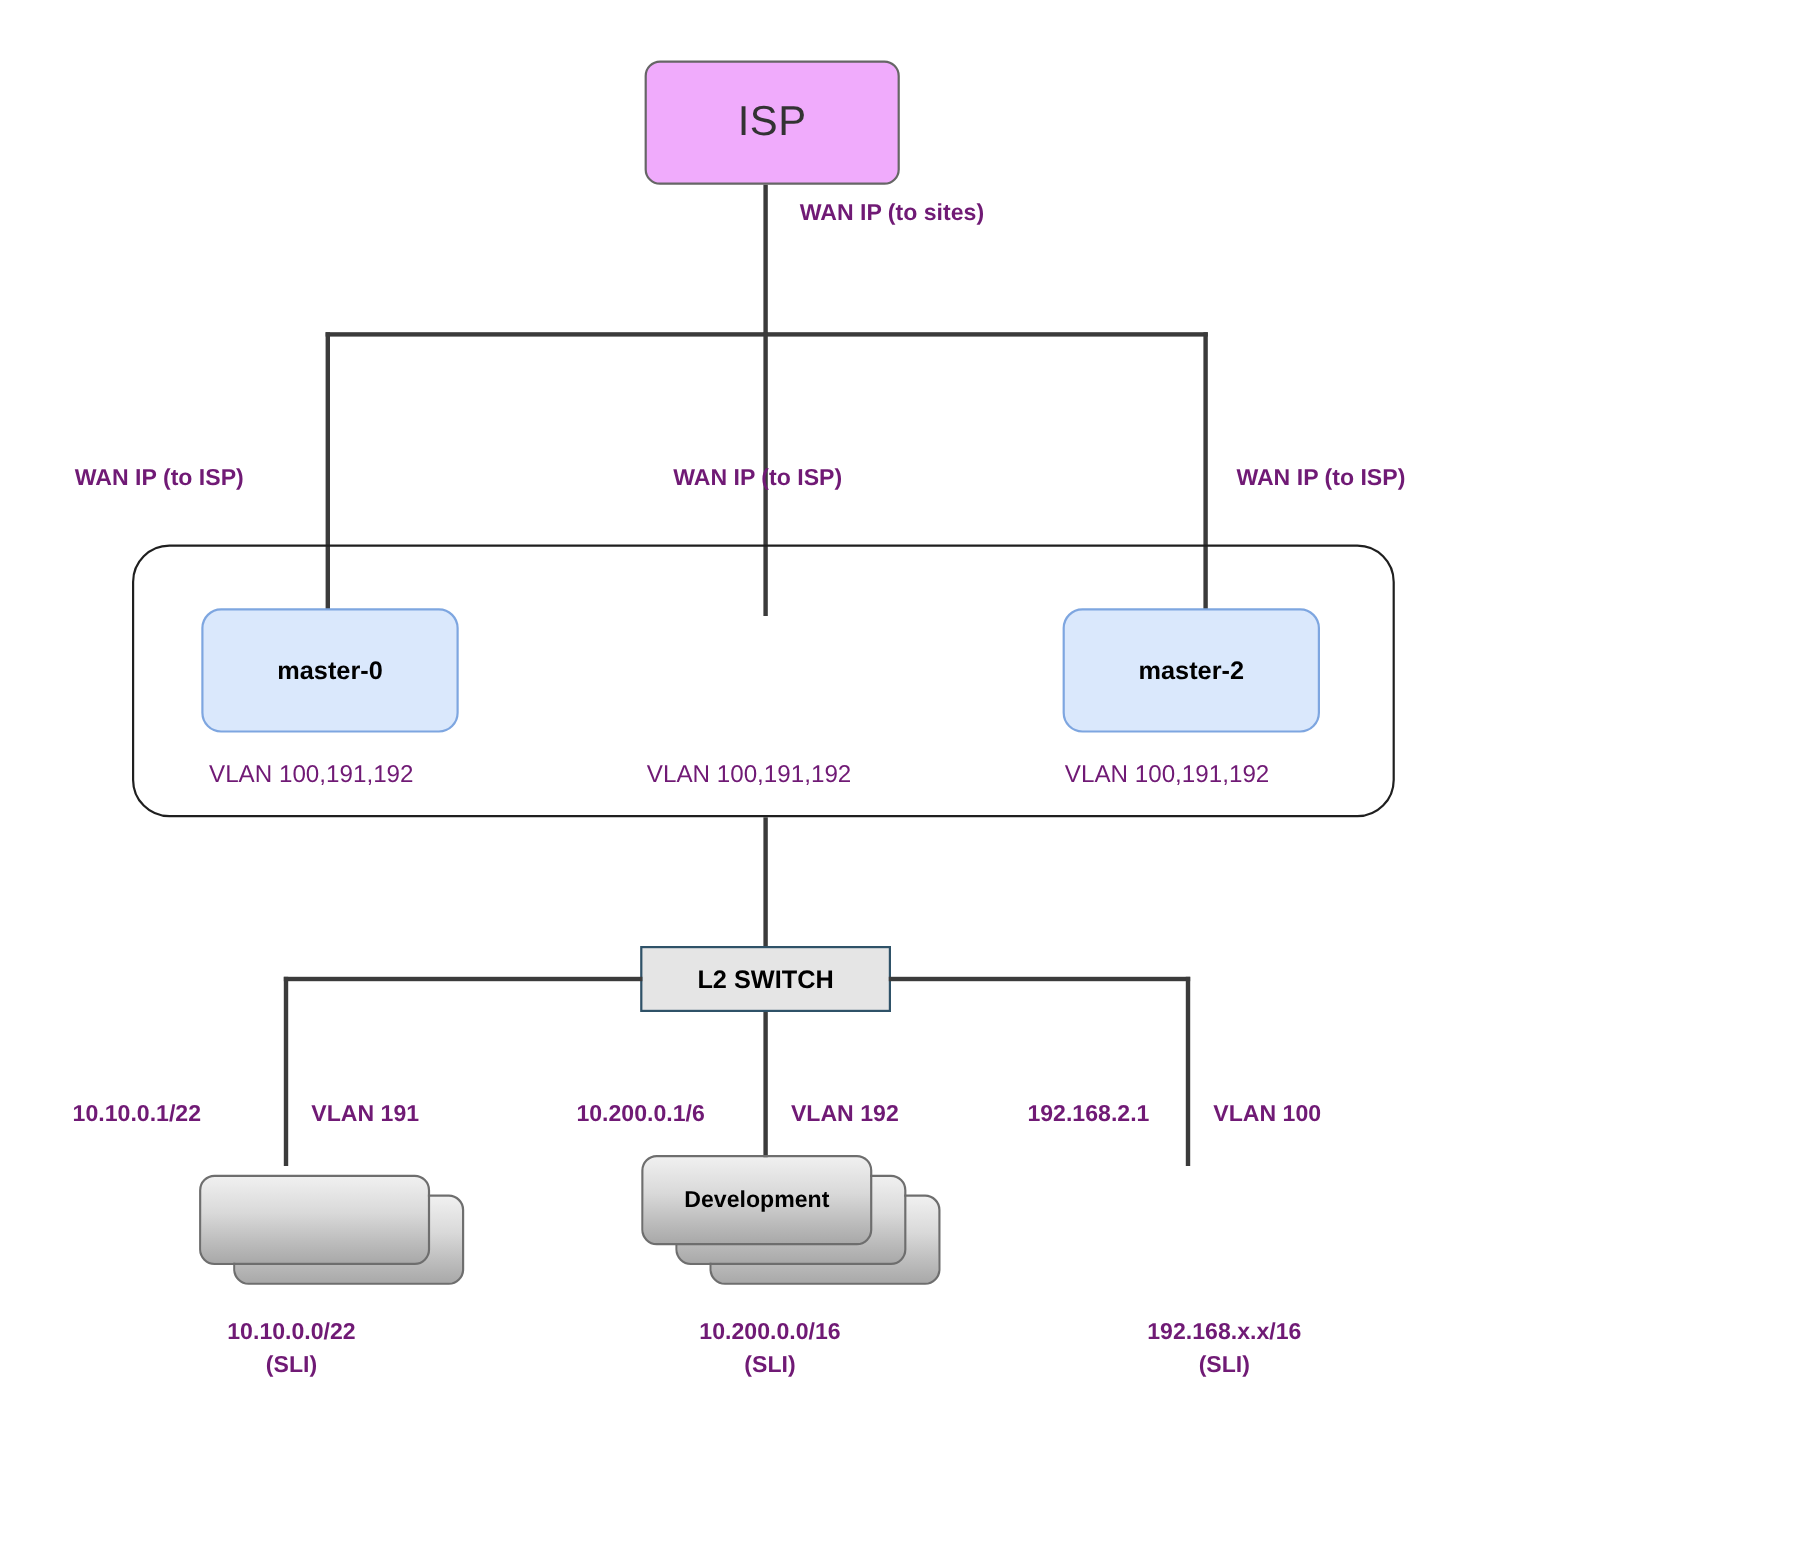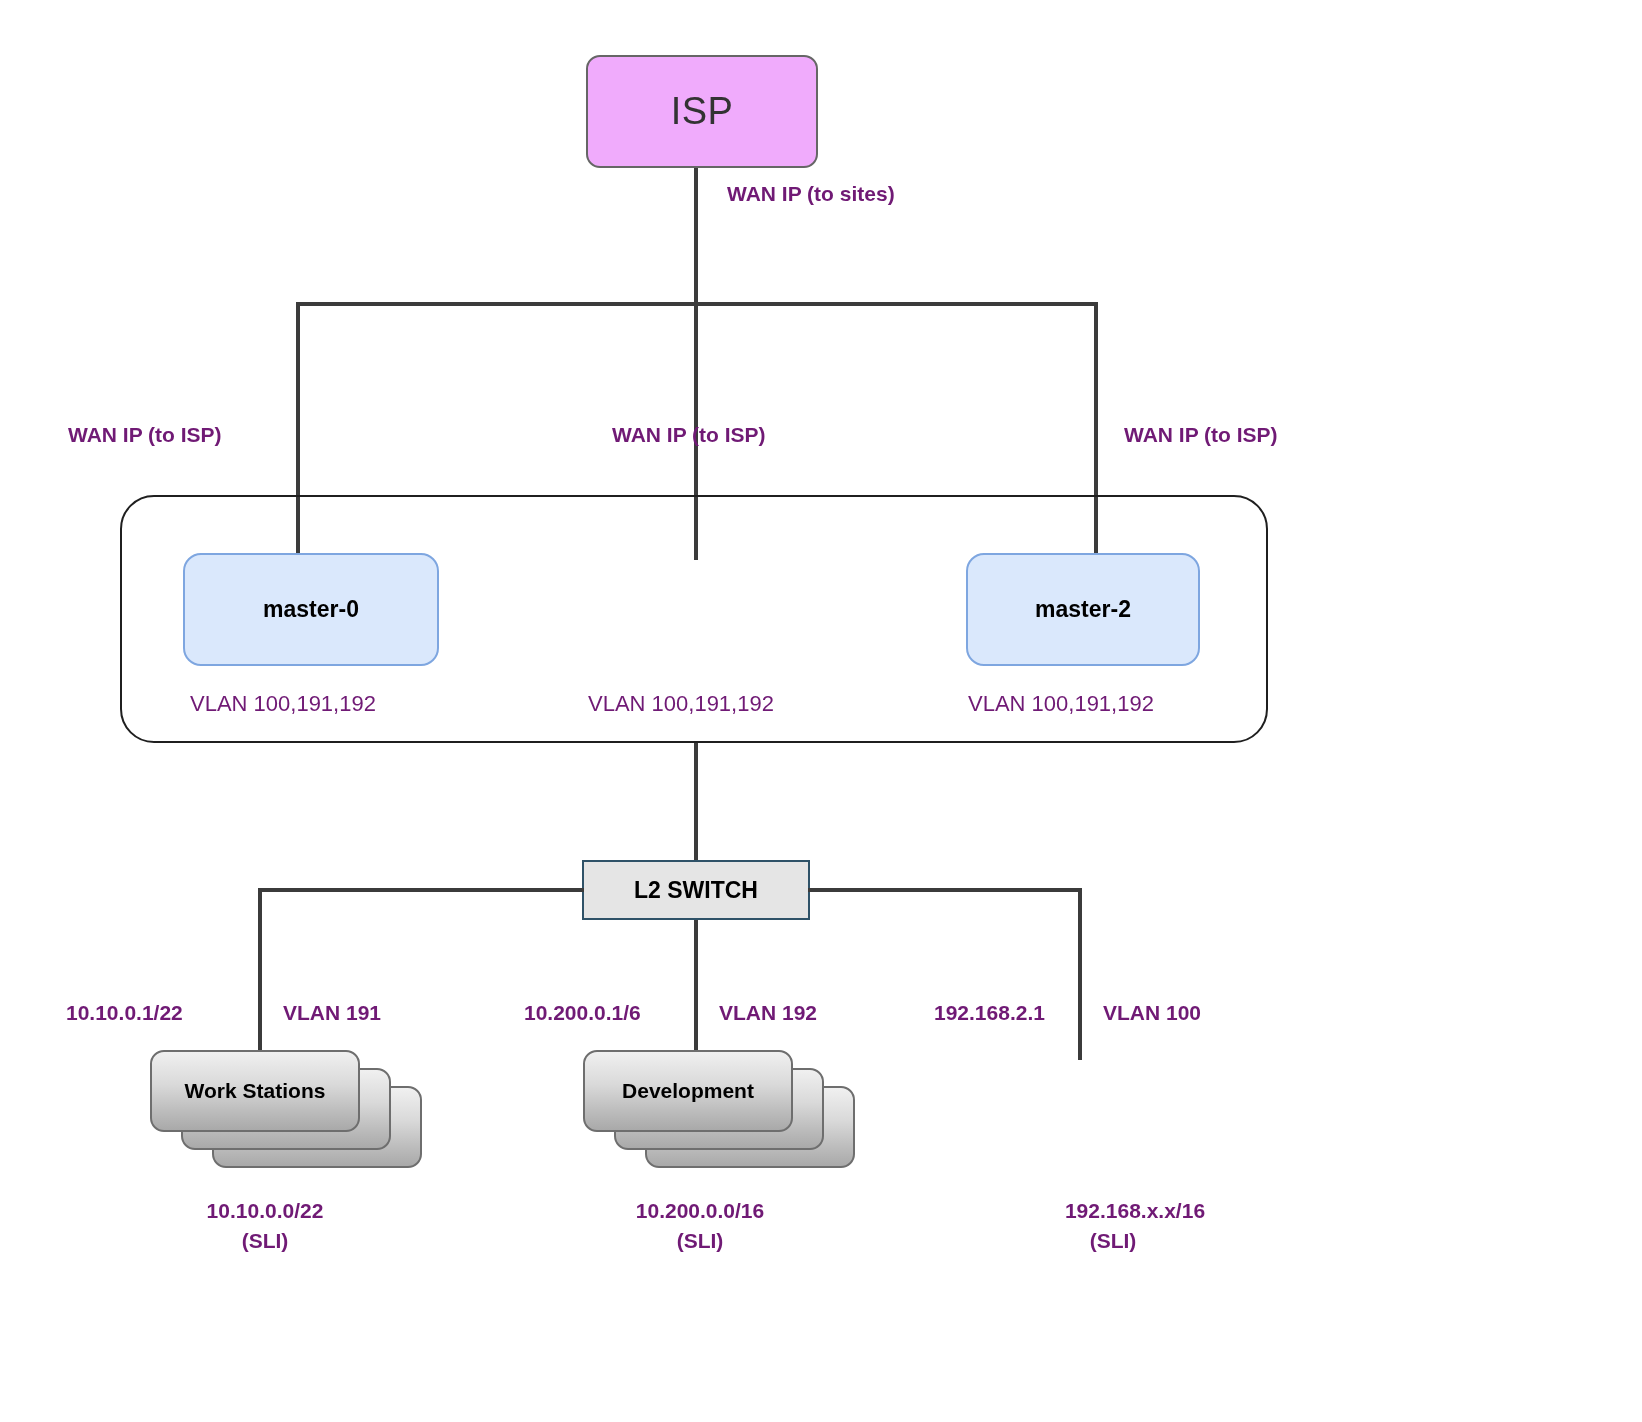--- a/index.html
+++ b/index.html
@@ -138,21 +138,21 @@
   <div class="line-v" style="left:296px; top:302px; height:258px;"></div>
   <div class="line-v" style="left:694px; top:302px; height:258px;"></div>
   <div class="line-v" style="left:1094px; top:302px; height:258px;"></div>
 
   <div class="lbl" style="left:68px; top:422px;">WAN IP (to ISP)</div>
   <div class="lbl" style="left:612px; top:422px;">WAN IP (to ISP)</div>
   <div class="lbl" style="left:1124px; top:422px;">WAN IP (to ISP)</div>
 
   <div class="cluster-box" style="left:120px; top:495px; width:1148px; height:248px;"></div>
 
-  <div class="master-node" style="left:183px; top:553px; width:256px; height:113px;">
+  <div class="master-node" style="left:183px; top:553px; width:234px; height:113px;">
     <span>master-0</span>
   </div>
   <div class="master-node" style="left:966px; top:553px; width:234px; height:113px;">
     <span>master-2</span>
   </div>
 
   <div class="lbl plain" style="left:190px; top:690px;">VLAN 100,191,192</div>
   <div class="lbl plain" style="left:588px; top:690px;">VLAN 100,191,192</div>
   <div class="lbl plain" style="left:968px; top:690px;">VLAN 100,191,192</div>
 
@@ -175,36 +175,33 @@
 
   <div class="lbl" style="left:524px; top:1000px;">10.200.0.1/6</div>
   <div class="lbl" style="left:719px; top:1000px;">VLAN 192</div>
 
   <div class="lbl" style="left:934px; top:1000px;">192.168.2.1</div>
   <div class="lbl" style="left:1103px; top:1000px;">VLAN 100</div>
 
   <div class="stack" style="left:150px; top:1050px;">
     <div class="sheet s3"></div>
     <div class="sheet s2"></div>
-    <div class="sheet s1">
-      <span>Work Stations</span>
-    </div>
   </div>
 
   <div class="stack" style="left:583px; top:1050px;">
     <div class="sheet s3"></div>
     <div class="sheet s2"></div>
     <div class="sheet s1">
       <span>Development</span>
     </div>
   </div>
 
 
   <div class="lbl center" style="left:265px; top:1198px;">10.10.0.0/22</div>
   <div class="lbl center" style="left:265px; top:1228px;">(SLI)</div>
 
   <div class="lbl center" style="left:700px; top:1198px;">10.200.0.0/16</div>
   <div class="lbl center" style="left:700px; top:1228px;">(SLI)</div>
 
-  <div class="lbl center" style="left:1113px; top:1198px;margin-left:22px;">192.168.x.x/16</div>
+  <div class="lbl center" style="left:1113px; top:1198px;">192.168.x.x/16</div>
   <div class="lbl center" style="left:1113px; top:1228px;">(SLI)</div>
 
 </div>
 
 </body></html>

